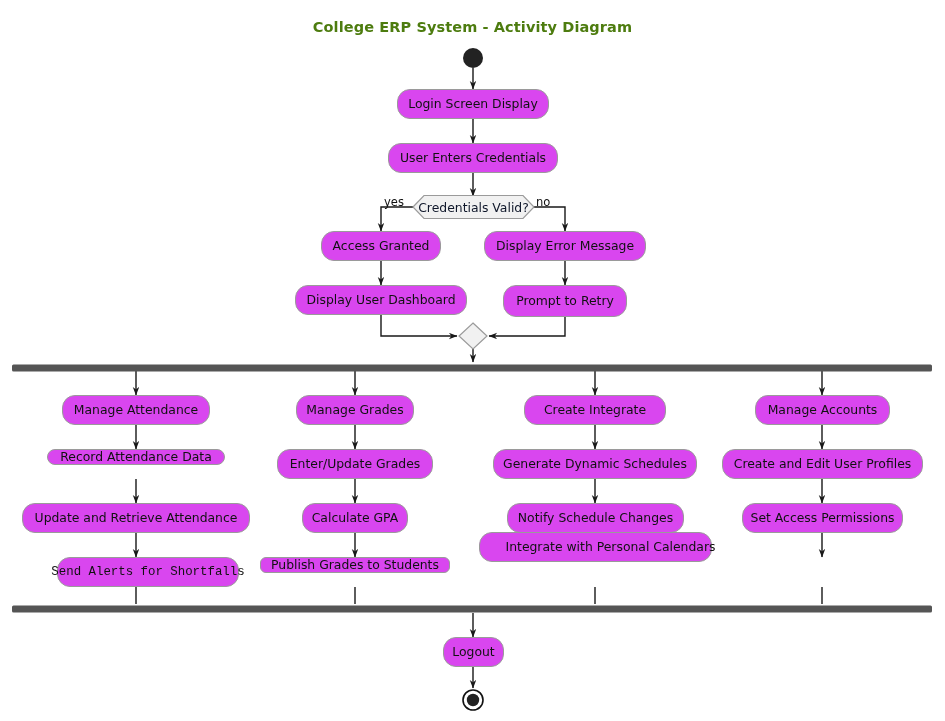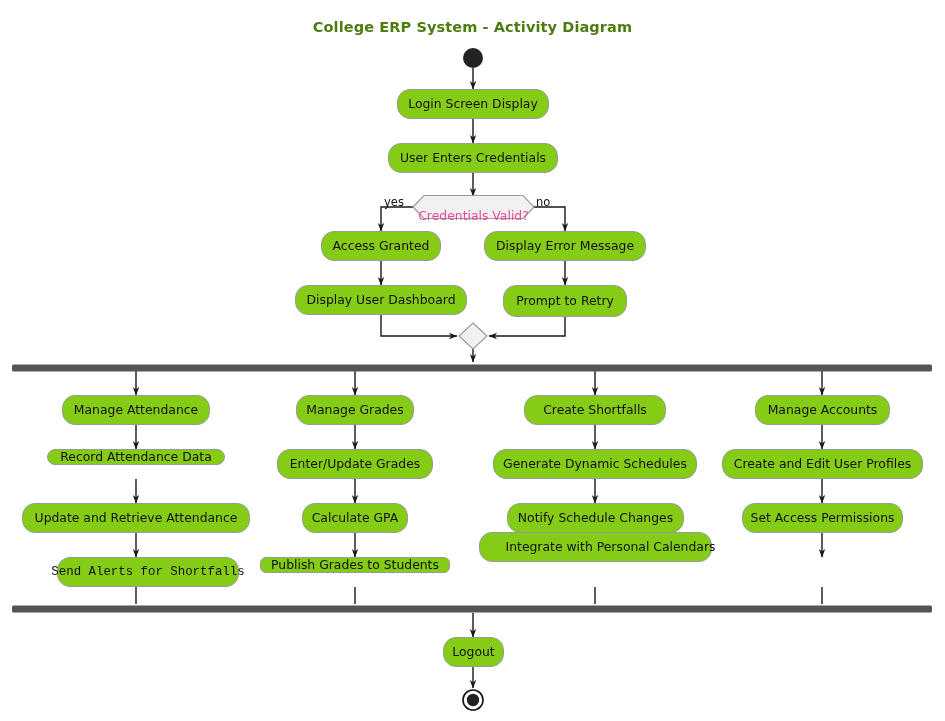--- a/index.html
+++ b/index.html
@@ -33,44 +33,43 @@
     text-align: center;
     font-size: 14.5px;
     font-weight: bold;
     color: #4d7c0f;
     letter-spacing: 0.1px;
     font-family: "DejaVu Sans", sans-serif;
   }
   .node {
     position: absolute;
     box-sizing: border-box;
-    background: #84cc16;
+    background: #d946ef;
     border: 1px solid #9a9a9a;
     border-radius: 13px;
     color: #111111;
     font-size: 12.4px;
     font-family: "DejaVu Sans", sans-serif;
     display: flex;
     align-items: center;
     justify-content: center;
     white-space: nowrap;
     line-height: 1;
   }
   .decision-label {
     position: absolute;
     box-sizing: border-box;
-    color: #ec4899;
+    color: #0f172a;
     font-size: 12.4px;
     font-family: "DejaVu Sans", sans-serif;
     display: flex;
     align-items: center;
     justify-content: center;
     white-space: nowrap;
     pointer-events: none;
-    margin-top: 8px;
   }
   .edge-label {
     position: absolute;
     color: #111111;
     font-size: 11.5px;
     font-family: "DejaVu Sans", sans-serif;
     white-space: nowrap;
   }
 </style>
 </head>
@@ -175,21 +174,21 @@
   <div class="node" style="left:62px; top:395px; width:148px; height:30px;">Manage Attendance</div>
   <div class="node" style="left:47px; top:449px; width:178px; height:16px;">Record Attendance Data</div>
   <div class="node" style="left:22px; top:503px; width:228px; height:30px;">Update and Retrieve Attendance</div>
   <div class="node" style="left:57px; top:557px; width:182px; height:30px;font-family:Liberation Mono, monospace;">Send Alerts for Shortfalls</div>
 
   <div class="node" style="left:296px; top:395px; width:118px; height:30px;">Manage Grades</div>
   <div class="node" style="left:277px; top:449px; width:156px; height:30px;">Enter/Update Grades</div>
   <div class="node" style="left:302px; top:503px; width:106px; height:30px;">Calculate GPA</div>
   <div class="node" style="left:260px; top:557px; width:190px; height:16px;border-radius:6px;">Publish Grades to Students</div>
 
-  <div class="node" style="left:524px; top:395px; width:142px; height:30px;">Create Shortfalls</div>
+  <div class="node" style="left:524px; top:395px; width:142px; height:30px;">Create Integrate</div>
   <div class="node" style="left:493px; top:449px; width:204px; height:30px;">Generate Dynamic Schedules</div>
   <div class="node" style="left:507px; top:503px; width:177px; height:30px;">Notify Schedule Changes</div>
   <div class="node" style="left:479px; top:532px; width:233px; height:30px;padding-left:30px;">Integrate with Personal Calendars</div>
 
   <div class="node" style="left:755px; top:395px; width:135px; height:30px;">Manage Accounts</div>
   <div class="node" style="left:722px; top:449px; width:201px; height:30px;">Create and Edit User Profiles</div>
   <div class="node" style="left:742px; top:503px; width:161px; height:30px;">Set Access Permissions</div>
 
   <div class="node" style="left:443px; top:637px; width:61px; height:30px;">Logout</div>
 

